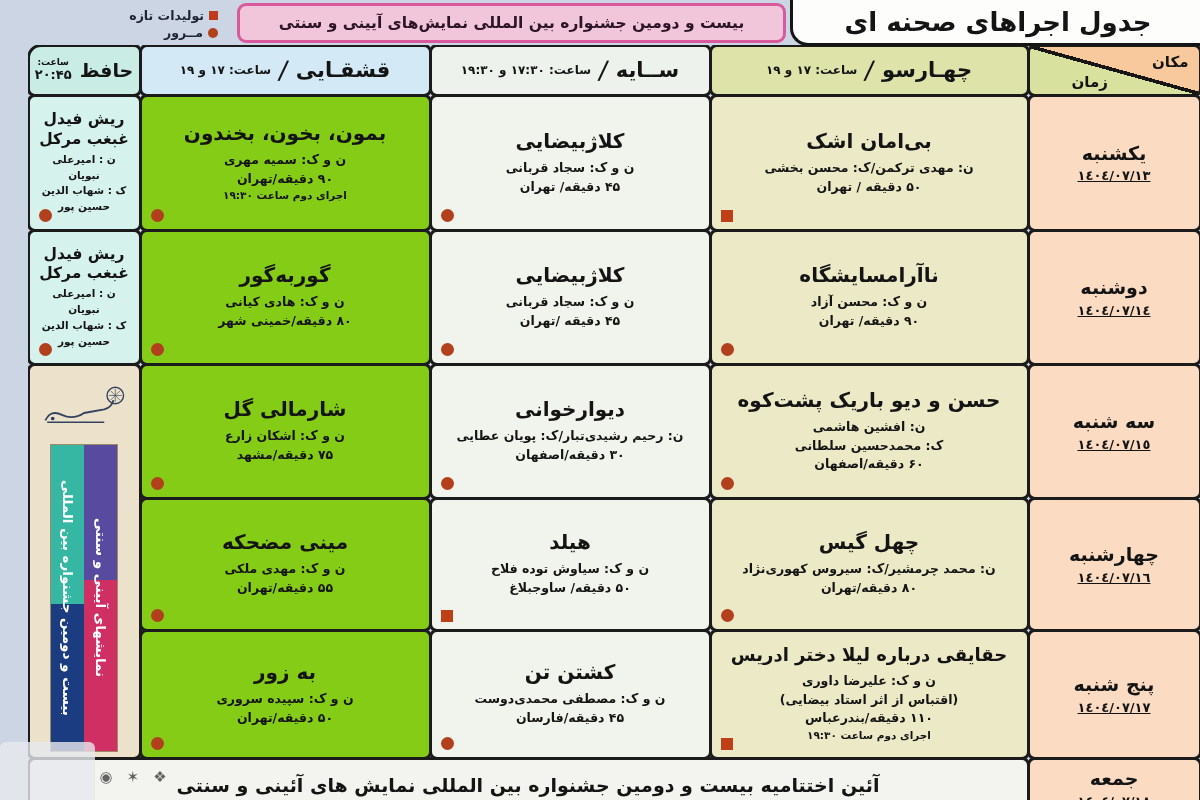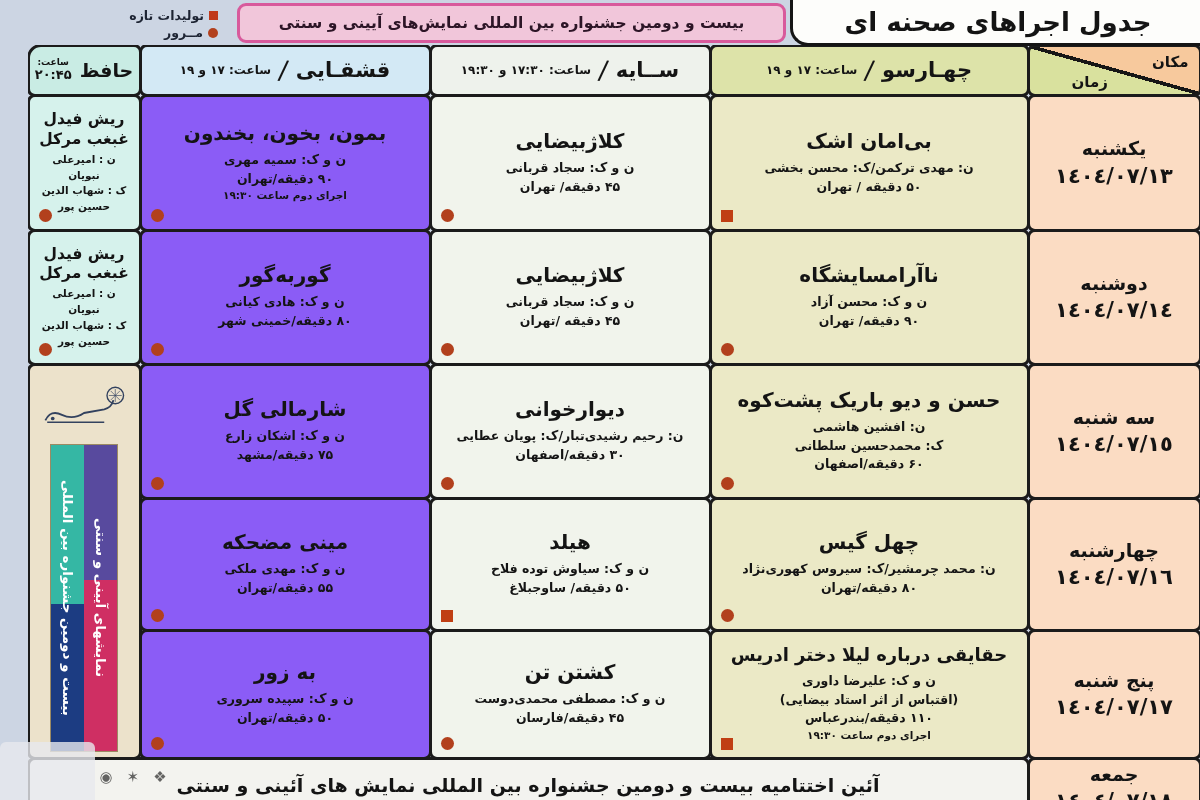--- a/index.html
+++ b/index.html
@@ -39,41 +39,41 @@
     grid-template-rows:50px 135px 134px 134px 132px 128px 60px;
   }
   .cell{
     border:3px solid #1b1b1b;border-radius:8px;margin:-1.5px;
     position:relative;display:flex;flex-direction:column;align-items:center;justify-content:center;
     text-align:center;overflow:hidden;
   }
   .c-day{background:#fbdcc3;}
   .c-ch{background:#ebe9c6;}
   .c-sa{background:#f1f4ec;}
-  .c-qa{background:#8b5cf6;text-align:center;}
+  .c-qa{background:#84cc16;text-align:center;}
   .c-ha{background:#d6f2ec;}
   .h-ch{background:#dde3a9;}
   .h-sa{background:#eef2ec;}
   .h-qa{background:#d3e9f5;}
   .h-ha{background:#c9ece4;border-top-right-radius:8px;border-top-left-radius:14px;}
   .h-corner{
     background:linear-gradient(to bottom left,#f7c99d 47.5%,#161616 47.5% 51.5%,#d9e19e 51.5%);
   }
   .h-corner .place{position:absolute;right:10px;top:6px;font-size:15px;font-weight:bold;text-align:right;}
   .h-corner .time{position:absolute;left:42px;bottom:3px;font-size:15px;font-weight:bold;}
   .vhead{flex-direction:row;gap:8px;font-weight:bold;}
   .vhead .vname{font-size:21px;white-space:nowrap;}
   .vhead .slash{font-size:26px;font-weight:normal;transform:rotate(8deg);}
   .vhead .vtime{font-size:12px;white-space:nowrap;}
   .h-ha .vname{font-size:19px;}
   .h-ha .tstack{display:flex;flex-direction:column;line-height:1.1;}
   .h-ha .tlabel{font-size:9px;font-weight:bold;}
   .h-ha .vtime{font-size:13px;font-weight:bold;}
   .dayname{font-size:19px;font-weight:bold;line-height:1.2;}
-  .daydate{font-size:21px;font-weight:bold;margin-top:4px;}
+  .daydate{font-size:13px;font-weight:bold;margin-top:4px;text-decoration:underline;}
   .stitle{font-size:20px;font-weight:bold;line-height:1.25;margin-bottom:5px;padding:0 8px;}
   .stitle.tight{font-size:18px;}
   .c-ha .stitle{font-size:15.5px;margin-bottom:3px;padding:0 4px;}
   .sline{font-size:12.5px;font-weight:bold;line-height:1.5;padding:0 6px;}
   .c-ha .sline{font-size:10.5px;line-height:1.5;}
   .snote{font-size:10.5px;font-weight:bold;line-height:1.5;}
   .marker{position:absolute;left:9px;bottom:7px;}
   .m-circle{width:13px;height:13px;border-radius:50%;background:#b2401d;}
   .m-square{width:12px;height:12px;background:#c03f14;}
   

